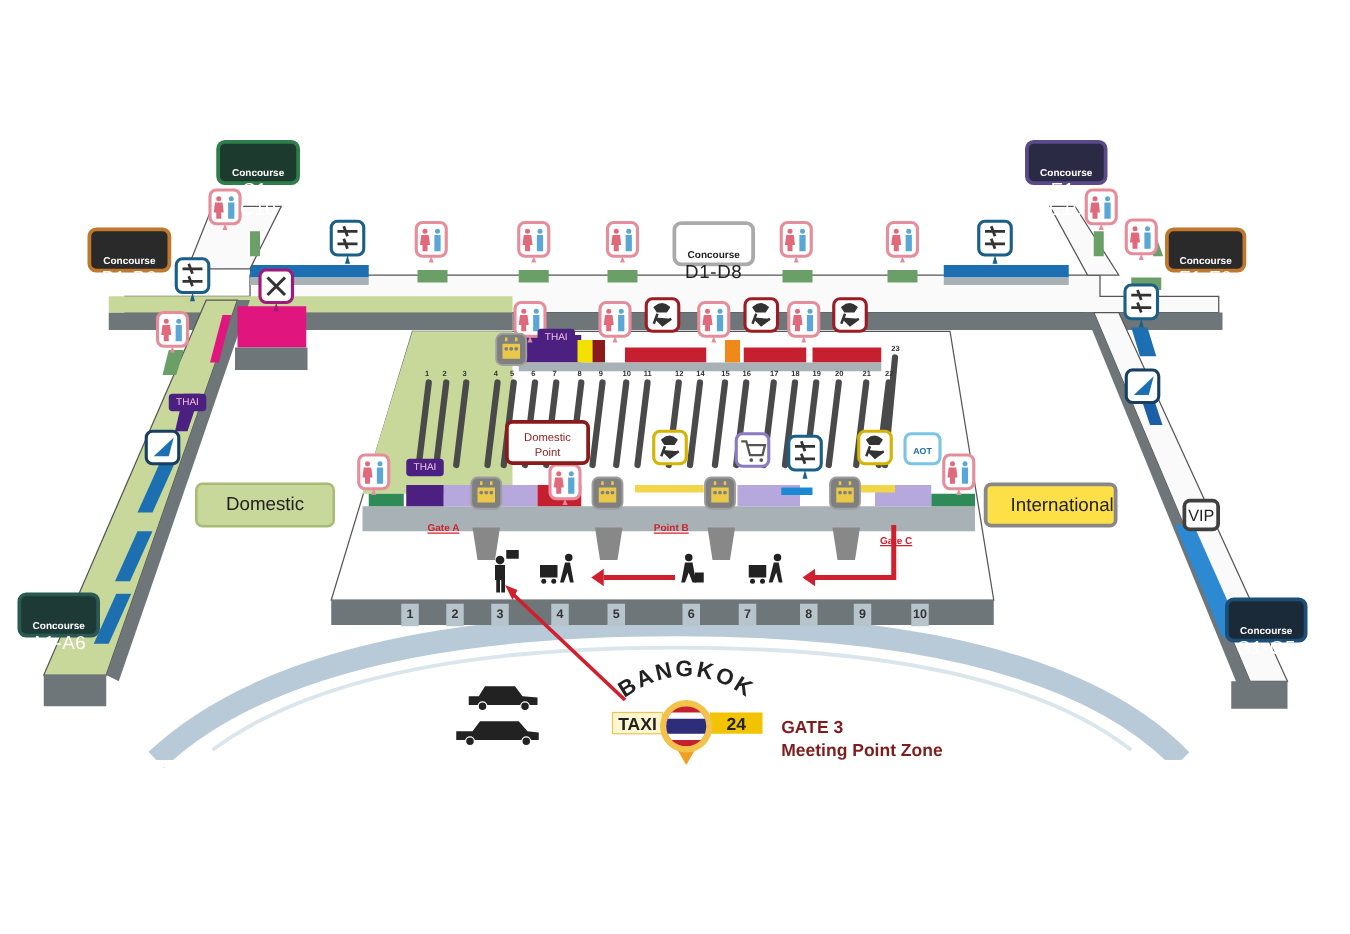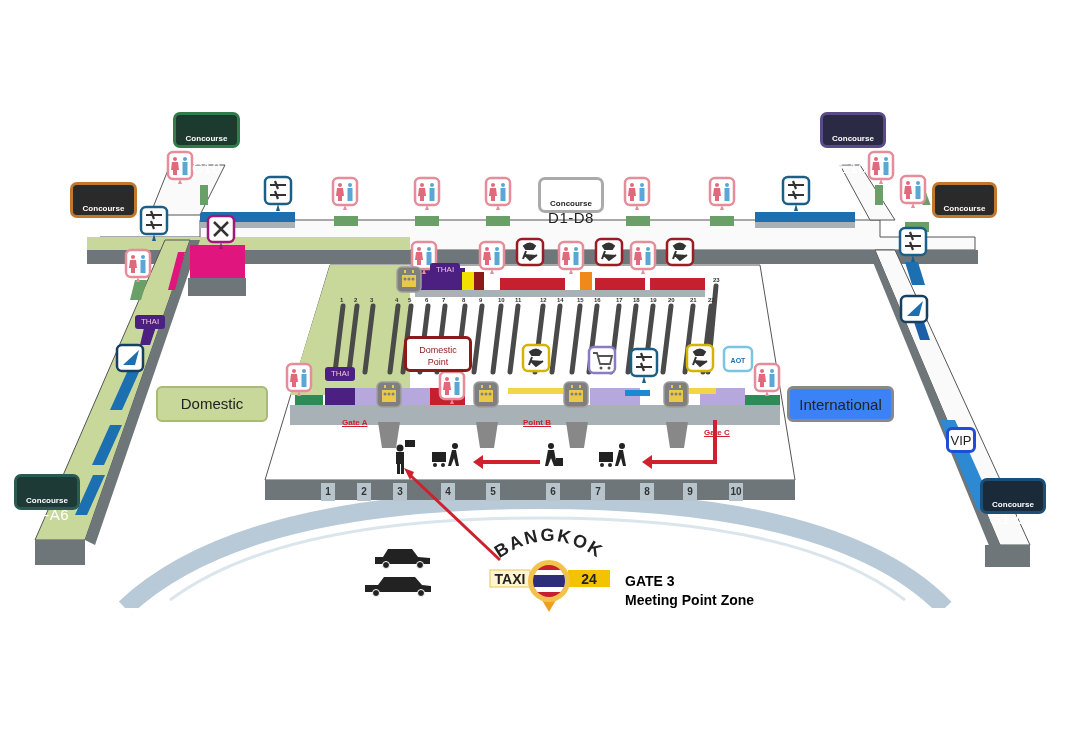--- a/index.html
+++ b/index.html
@@ -5,21 +5,21 @@
   html,body{margin:0;padding:0;background:#ffffff;}
   body{width:1080px;height:747px;position:relative;overflow:hidden;font-family:"Liberation Sans",sans-serif;}
   #map{position:absolute;left:0;top:0;}
   .callout{position:absolute;border-radius:7px;color:#fff;text-align:center;line-height:1;box-sizing:border-box;padding:20px 6px 3px;}
   .callout .small{display:block;font-size:8px;font-weight:bold;margin-bottom:2px;}
   .callout .big{display:block;font-size:15px;font-weight:normal;letter-spacing:0.5px;}
   .zone-label{position:absolute;font-weight:normal;font-size:15px;text-align:center;box-sizing:border-box;border-radius:6px;}
   .gate-num{position:absolute;font-size:10px;font-weight:bold;color:#333;width:16px;text-align:center;}
   .row-num{position:absolute;font-size:6px;font-weight:bold;color:#333;}
   .gate-label{position:absolute;font-size:8px;font-weight:bold;color:#d0202e;text-decoration:underline;}
-  .meet{position:absolute;font-weight:bold;color:#000000;font-size:14px;line-height:19px;}
+  .meet{position:absolute;font-weight:bold;color:#7f1d1d;font-size:14px;line-height:19px;}
 </style>
 </head>
 <body>
 
 <svg id="map" width="1080" height="747" viewBox="0 0 1080 747" xmlns="http://www.w3.org/2000/svg">
   <defs>
     <g id="wc">
       <rect x="-12" y="-14" width="24" height="27" rx="5" fill="#fff" stroke="#e58d9a" stroke-width="2.5"></rect>
       <rect x="0" y="-14" width="12" height="27" rx="0" fill="none"></rect>
       <circle cx="-5" cy="-7" r="2" fill="#e06a7c"></circle>
@@ -402,22 +402,22 @@
 <div class="callout" style="left:14px;top:474px;width:66px;height:36px;background:#1d3a36;border:3px solid #2a5a52;">
   <span class="small">Concourse</span>
   <span class="big">A1-A6</span>
 </div>
 <div class="callout" style="left:980px;top:478px;width:66px;height:36px;background:#1a2a38;border:3px solid #1c4f78;">
   <span class="small">Concourse</span>
   <span class="big">G1-G5</span>
 </div>
 
 <div class="zone-label" style="left:156px;top:386px;width:112px;height:36px;line-height:32px;background:#c8d89a;border:2px solid #a8bb74;color:#222;">Domestic</div>
-<div class="zone-label" style="left:787px;top:386px;width:107px;height:36px;line-height:32px;background:#3b82f6;border:3px solid #888;color:#222;">International</div>
-<div class="zone-label" style="left:946px;top:427px;width:30px;height:26px;line-height:22px;font-size:13px;background:#fff;border:3px solid #1d4ed8;color:#222;">VIP</div>
+<div class="zone-label" style="left:787px;top:386px;width:107px;height:36px;line-height:32px;background:#fde047;border:3px solid #888;color:#222;text-align:right;">International</div>
+<div class="zone-label" style="left:946px;top:399px;width:30px;height:26px;line-height:22px;font-size:13px;background:#fff;border:3px solid #404040;color:#222;">VIP</div>
 <div class="zone-label" style="left:404px;top:336px;width:68px;height:36px;font-size:9px;line-height:12px;padding-top:5px;background:#fff;border:3px solid #8b1a1a;color:#8b1a1a;">
   <span>Domestic</span><br>
   <span>Point</span>
 </div>
 
 <div class="zone-label" style="left:135px;top:315px;width:30px;height:14px;line-height:14px;font-size:8px;background:#4b2080;color:#f2c0e0;border-radius:3px;">THAI</div>
 <div class="zone-label" style="left:325px;top:367px;width:30px;height:14px;line-height:14px;font-size:8px;background:#4b2080;color:#f2c0e0;border-radius:3px;">THAI</div>
 <div class="zone-label" style="left:430px;top:263px;width:30px;height:13px;line-height:13px;font-size:8px;background:#4b2080;color:#f2c0e0;border-radius:3px;">THAI</div>
 
 <div class="gate-label" style="left:342px;top:418px;">Gate A</div>

